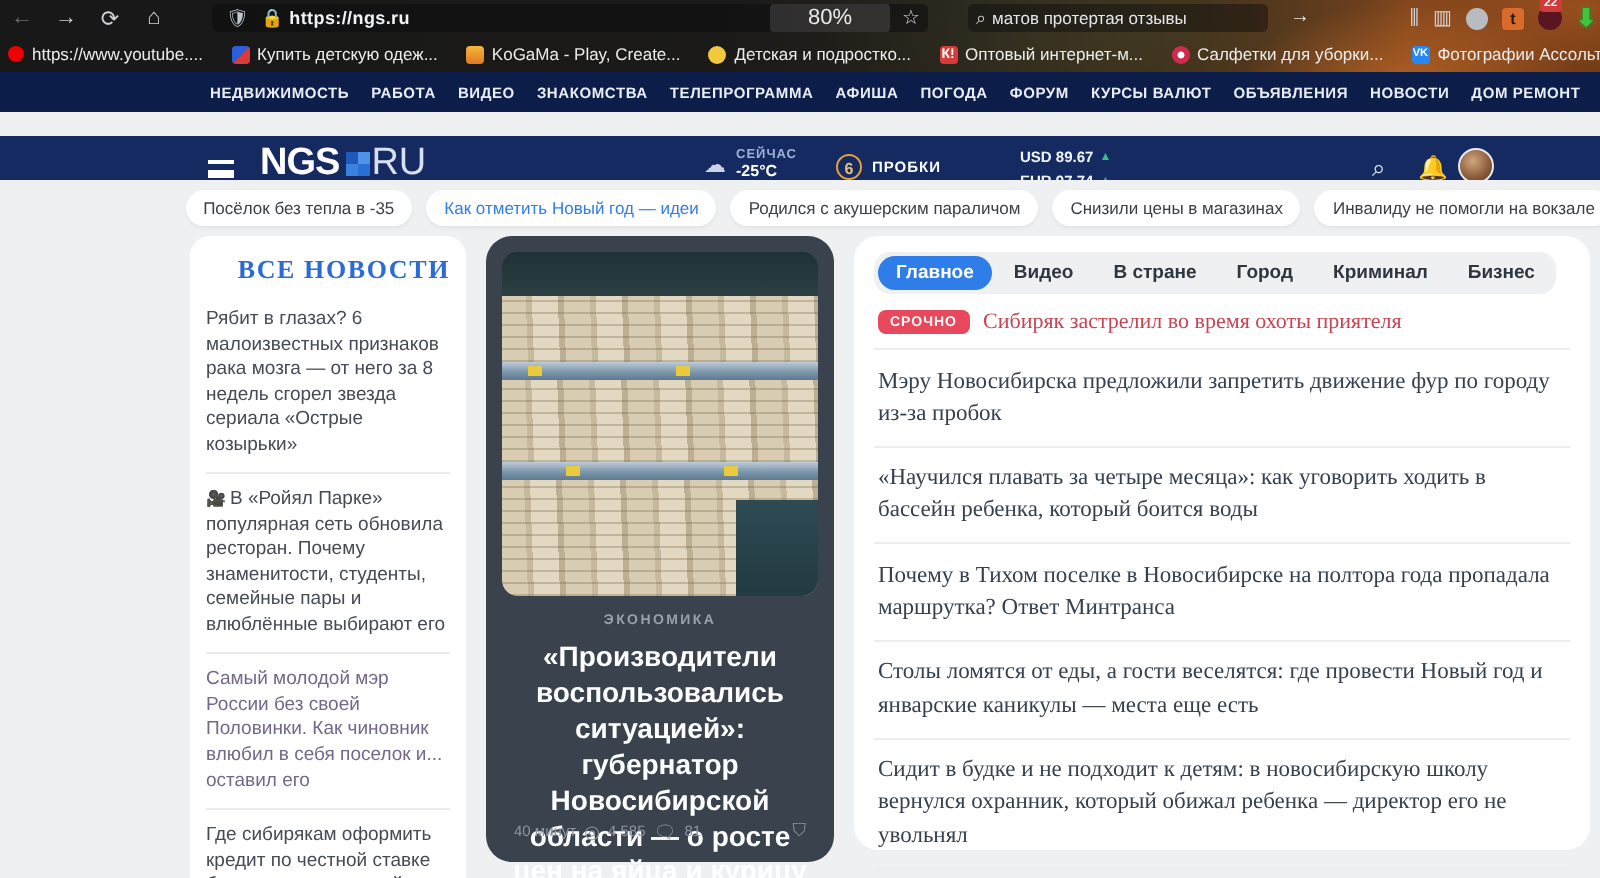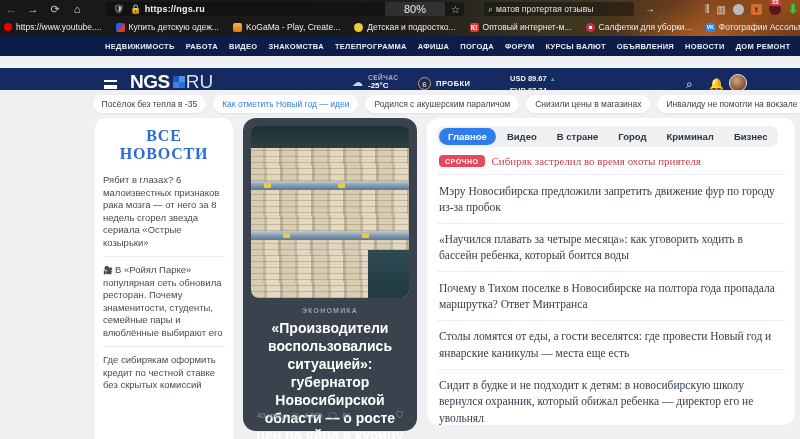--- a/index.html
+++ b/index.html
@@ -88,22 +88,22 @@
   
   .chips { position:absolute; top:90px; left:0; width:800px; height:28px; background:#eef0f1;
     display:flex; align-items:center; padding-left:99px; gap:7px; overflow:hidden;justify-content:center; }
   .chip { background:#fff; border-radius:10px; padding:4px 9px; font-size:8.5px; color:#3a3f47;
     white-space:nowrap; box-shadow:0 1px 2px rgba(0,0,0,.06); }
   .chip.active { color:#2e7de9; }
 
   
   .leftcard { position:absolute; left:95px; top:118px; width:138px; height:330px; background:#fff;
     border-radius:10px 10px 0 0; padding:9px 8px; overflow:hidden; }
-  .leftcard h2 { font-family:"Liberation Serif", serif; color:#2b6bd3; font-size:16px;
-    text-align:center; letter-spacing:.8px; margin-bottom:4px; }
+  .leftcard h2 { font-family:"Liberation Serif", serif; color:#2b6bd3; font-size:13px;
+    text-align:right; letter-spacing:.8px; margin-bottom:4px; }
   .litem { font-size:9.5px; line-height:1.32; color:#454b55; padding:7px 0; border-top:1px solid #ebebee; }
   .litem:first-of-type { border-top:none; }
   .litem.visited { color:#73688b; }
   .vicon { color:#2e7de9; font-size:8px; margin-right:2px; }
 
   .centercard { position:absolute; left:243px; top:118px; width:174px; height:313px;
     background:#3a424d; border-radius:13px; padding:8px; }
   .photo { position:relative; width:158px; height:172px; border-radius:8px; overflow:hidden;
     box-shadow:inset 0 0 18px rgba(0,0,0,.35); }
   .ph-band { position:absolute; left:0; width:100%; }
@@ -264,20 +264,21 @@
     <span class="chip">Родился с акушерским параличом</span>
     <span class="chip">Снизили цены в магазинах</span>
     <span class="chip">Инвалиду не помогли на вокзале</span>
 
   </div>
 
   <section class="leftcard">
     <h2>ВСЕ НОВОСТИ</h2>
     <div class="litem">Рябит в глазах? 6 малоизвестных признаков рака мозга — от него за 8 недель сгорел звезда сериала «Острые козырьки»</div>
     <div class="litem"><span class="vicon">🎥</span><span>В «Ройял Парке» популярная сеть обновила ресторан. Почему знаменитости, студенты, семейные пары и влюблённые выбирают его</span></div>
+    <div class="litem visited">Самый молодой мэр России без своей Половинки. Как чиновник влюбил в себя поселок и... оставил его</div>
     <div class="litem">Где сибирякам оформить кредит по честной ставке без скрытых комиссий</div>
 
   </section>
 
   <section class="centercard">
     <div class="photo">
       <div class="ph-band ph-top"></div>
       <div class="ph-band ph-r1 cartons"></div>
       <div class="ph-band ph-s1"></div>
       <div class="ph-band ph-r2 cartons"></div>

